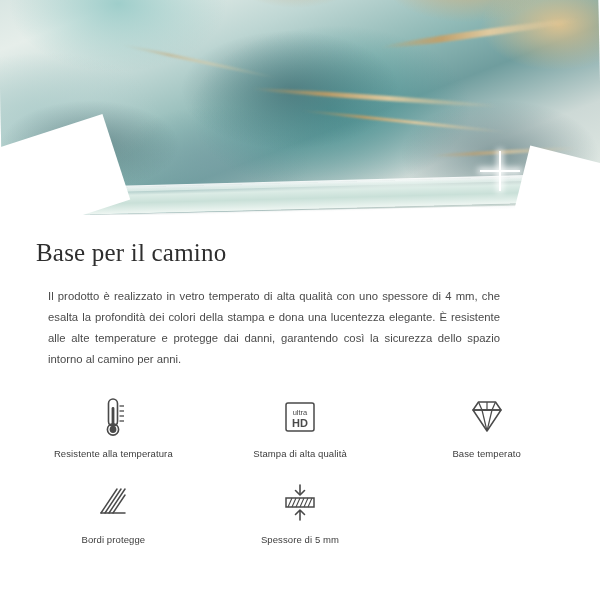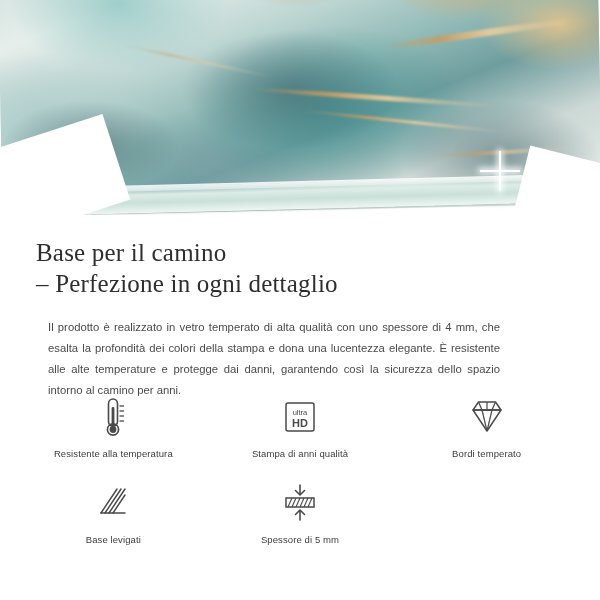--- a/index.html
+++ b/index.html
@@ -199,21 +199,20 @@
     <div class="glass-edge-top"></div>
     <div class="glass-edge"></div>
     <div class="corner-cut"></div>
     <div class="corner-cut2"></div>
     <div class="sparkle"></div>
   </div>
 
   <div class="content">
     <h1 class="headline">
       <span>Base per il camino</span>
-      <span class="line2">– Perfezione in ogni dettaglio</span>
     </h1>
     <p class="paragraph">Il prodotto è realizzato in vetro temperato di alta qualità con uno spessore di 4 mm, che esalta la profondità dei colori della stampa e dona una lucentezza elegante. È resistente alle alte temperature e protegge dai danni, garantendo così la sicurezza dello spazio intorno al camino per anni.</p>
   </div>
 
   <div class="features">
 
     <div class="feature">
       <div class="feature-icon">
         <svg width="40" height="44" viewBox="0 0 40 44">
           <rect x="15.5" y="4" width="9" height="27" rx="4.5" fill="none" stroke="#4a4a4a" stroke-width="1.6"></rect>
@@ -230,51 +229,51 @@
     </div>
 
     <div class="feature">
       <div class="feature-icon">
         <svg width="44" height="44" viewBox="0 0 44 44">
           <rect x="8" y="8" width="28" height="28" rx="2" fill="none" stroke="#4a4a4a" stroke-width="1.5"></rect>
           <text x="22" y="20" font-family="Liberation Sans, sans-serif" font-size="7.5" fill="#4a4a4a" text-anchor="middle">ultra</text>
           <text x="22" y="31.5" font-family="Liberation Sans, sans-serif" font-size="11" font-weight="bold" fill="#4a4a4a" text-anchor="middle">HD</text>
         </svg>
       </div>
-      <div class="feature-label">Stampa di anni qualità</div>
+      <div class="feature-label">Stampa di alta qualità</div>
     </div>
 
 
     <div class="feature">
       <div class="feature-icon">
         <svg width="44" height="42" viewBox="0 0 44 42">
           <path d="M8 15 L22 36 L36 15 Z" fill="none" stroke="#4a4a4a" stroke-width="1.5" stroke-linejoin="round"></path>
           <path d="M8 15 L13.5 7 H30.5 L36 15 Z" fill="none" stroke="#4a4a4a" stroke-width="1.5" stroke-linejoin="round"></path>
           <line x1="13.5" y1="7" x2="17" y2="15" stroke="#4a4a4a" stroke-width="1.2"></line>
           <line x1="30.5" y1="7" x2="27" y2="15" stroke="#4a4a4a" stroke-width="1.2"></line>
           <line x1="17" y1="15" x2="22" y2="36" stroke="#4a4a4a" stroke-width="1.2"></line>
           <line x1="27" y1="15" x2="22" y2="36" stroke="#4a4a4a" stroke-width="1.2"></line>
           <line x1="17" y1="15" x2="27" y2="15" stroke="#4a4a4a" stroke-width="1.2"></line>
           <line x1="22" y1="7" x2="22" y2="15" stroke="#4a4a4a" stroke-width="1.2"></line>
         </svg>
       </div>
-      <div class="feature-label">Bordi temperato</div>
+      <div class="feature-label">Base temperato</div>
     </div>
 
     <div class="feature">
       <div class="feature-icon">
         <svg width="44" height="42" viewBox="0 0 44 42">
           <path d="M10 32 L26 8" stroke="#4a4a4a" stroke-width="1.5" stroke-linecap="round"></path>
           <path d="M14 32 L30 8" stroke="#4a4a4a" stroke-width="1.5" stroke-linecap="round"></path>
           <path d="M18 32 L34 8" stroke="#4a4a4a" stroke-width="1.5" stroke-linecap="round"></path>
           <path d="M22 32 L34 14" stroke="#4a4a4a" stroke-width="1.5" stroke-linecap="round"></path>
           <path d="M10 32 L34 32" stroke="#4a4a4a" stroke-width="1.5" stroke-linecap="round"></path>
         </svg>
       </div>
-      <div class="feature-label">Base levigati</div>
+      <div class="feature-label">Bordi protegge</div>
     </div>
 
     <div class="feature">
       <div class="feature-icon">
         <svg width="44" height="44" viewBox="0 0 44 44">
           <path d="M22 4 V13" stroke="#4a4a4a" stroke-width="1.6" stroke-linecap="round"></path>
           <path d="M17.5 9.5 L22 14 L26.5 9.5" fill="none" stroke="#4a4a4a" stroke-width="1.6" stroke-linecap="round" stroke-linejoin="round"></path>
           <rect x="8" y="17" width="28" height="9" fill="none" stroke="#4a4a4a" stroke-width="1.5"></rect>
           <path d="M10 26 L14 17 M14 26 L18 17 M18 26 L22 17 M22 26 L26 17 M26 26 L30 17 M30 26 L34 17" stroke="#4a4a4a" stroke-width="1.1"></path>
           <path d="M22 39 V30" stroke="#4a4a4a" stroke-width="1.6" stroke-linecap="round"></path>

